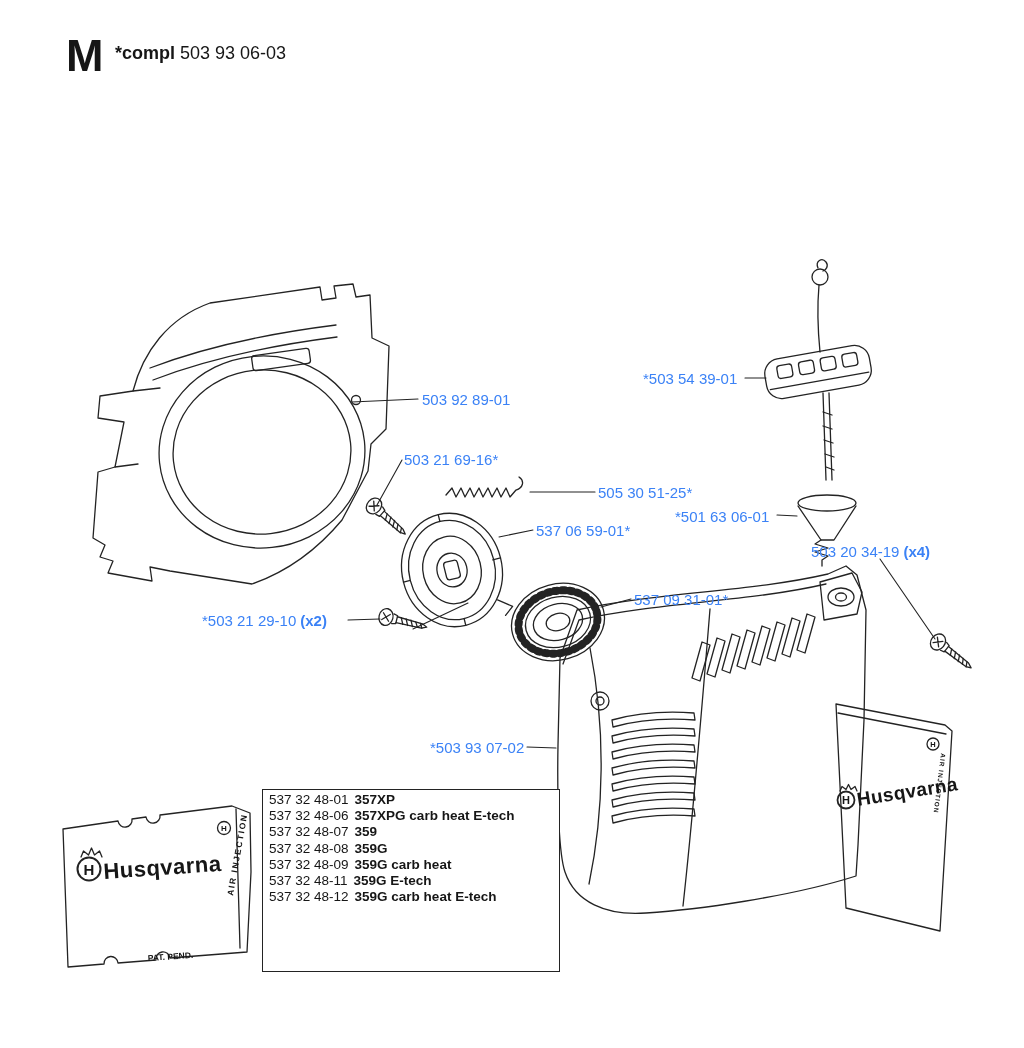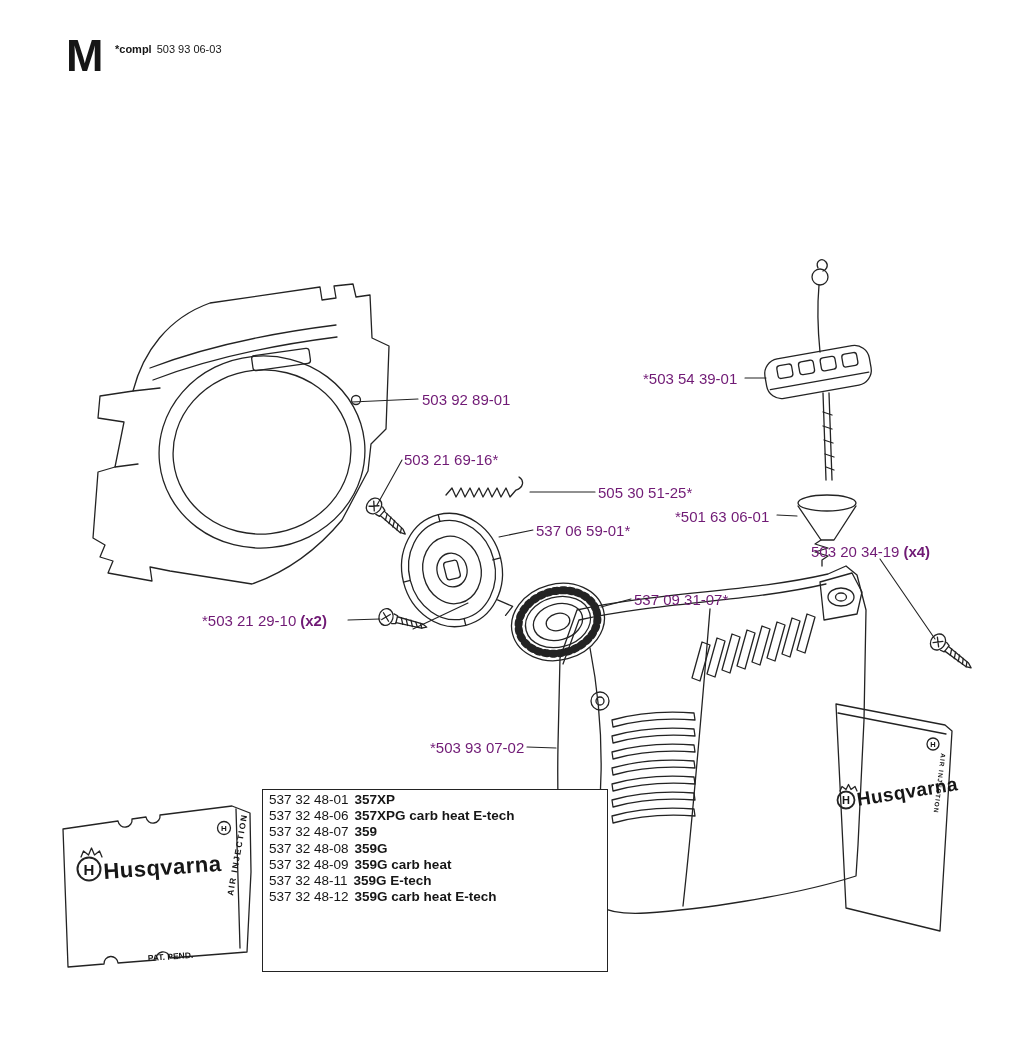--- a/index.html
+++ b/index.html
@@ -9,29 +9,29 @@
     background:#ffffff;
     font-family:"Liberation Sans", sans-serif;
     color:#161616;
     overflow:hidden;
   }
   .art{position:absolute;left:0;top:0;width:1024px;height:1048px;}
   .hdr-letter{
     position:absolute;left:66px;top:33px;
     font-size:45px;font-weight:bold;line-height:1;
   }
-  .hdr-compl{position:absolute;left:115px;top:43px;font-size:11px;white-space:nowrap;}
+  .hdr-compl{position:absolute;left:115px;top:43px;font-size:18px;white-space:nowrap;}
   .hdr-compl b{margin-right:5px;}
   .plabel{
     position:absolute;font-size:15px;line-height:17px;
-    white-space:nowrap;color:#701a75;
+    white-space:nowrap;color:#3b82f6;
   }
   .plabel .qty{font-weight:bold;margin-left:4px;}
   .parts-box{
-    position:absolute;left:262px;top:789px;width:346px;height:183px;
+    position:absolute;left:262px;top:789px;width:298px;height:183px;
     border:1.4px solid #232323;box-sizing:border-box;
     padding:2px 0 0 6px;background:#fff;
   }
   .t-row{height:16.2px;line-height:16.2px;font-size:13.5px;white-space:nowrap;}
   .t-num{margin-right:6px;}
   .t-model{font-weight:bold;}
 </style>
 </head>
 <body>
 
@@ -187,21 +187,21 @@
     <b>*compl</b><span>503 93 06-03</span>
   </div>
 
   <div class="plabel" style="left:422px;top:391px"><span>503 92 89-01</span><b class="qty"></b></div>
   <div class="plabel" style="left:404px;top:451px"><span>503 21 69-16*</span><b class="qty"></b></div>
   <div class="plabel" style="left:598px;top:484px"><span>505 30 51-25*</span><b class="qty"></b></div>
   <div class="plabel" style="left:536px;top:522px"><span>537 06 59-01*</span><b class="qty"></b></div>
   <div class="plabel" style="left:643px;top:370px"><span>*503 54 39-01</span><b class="qty"></b></div>
   <div class="plabel" style="left:675px;top:508px"><span>*501 63 06-01</span><b class="qty"></b></div>
   <div class="plabel" style="left:811px;top:543px"><span>503 20 34-19</span><b class="qty">(x4)</b></div>
-  <div class="plabel" style="left:634px;top:591px"><span>537 09 31-07*</span><b class="qty"></b></div>
+  <div class="plabel" style="left:634px;top:591px"><span>537 09 31-01*</span><b class="qty"></b></div>
   <div class="plabel" style="left:202px;top:612px"><span>*503 21 29-10</span><b class="qty">(x2)</b></div>
   <div class="plabel" style="left:430px;top:739px"><span>*503 93 07-02</span><b class="qty"></b></div>
 
   <div class="parts-box">
     <div class="t-row"><span class="t-num">537 32 48-01</span><span class="t-model">357XP</span></div>
     <div class="t-row"><span class="t-num">537 32 48-06</span><span class="t-model">357XPG carb heat E-tech</span></div>
     <div class="t-row"><span class="t-num">537 32 48-07</span><span class="t-model">359</span></div>
     <div class="t-row"><span class="t-num">537 32 48-08</span><span class="t-model">359G</span></div>
     <div class="t-row"><span class="t-num">537 32 48-09</span><span class="t-model">359G carb heat</span></div>
     <div class="t-row"><span class="t-num">537 32 48-11</span><span class="t-model">359G E-tech</span></div>

